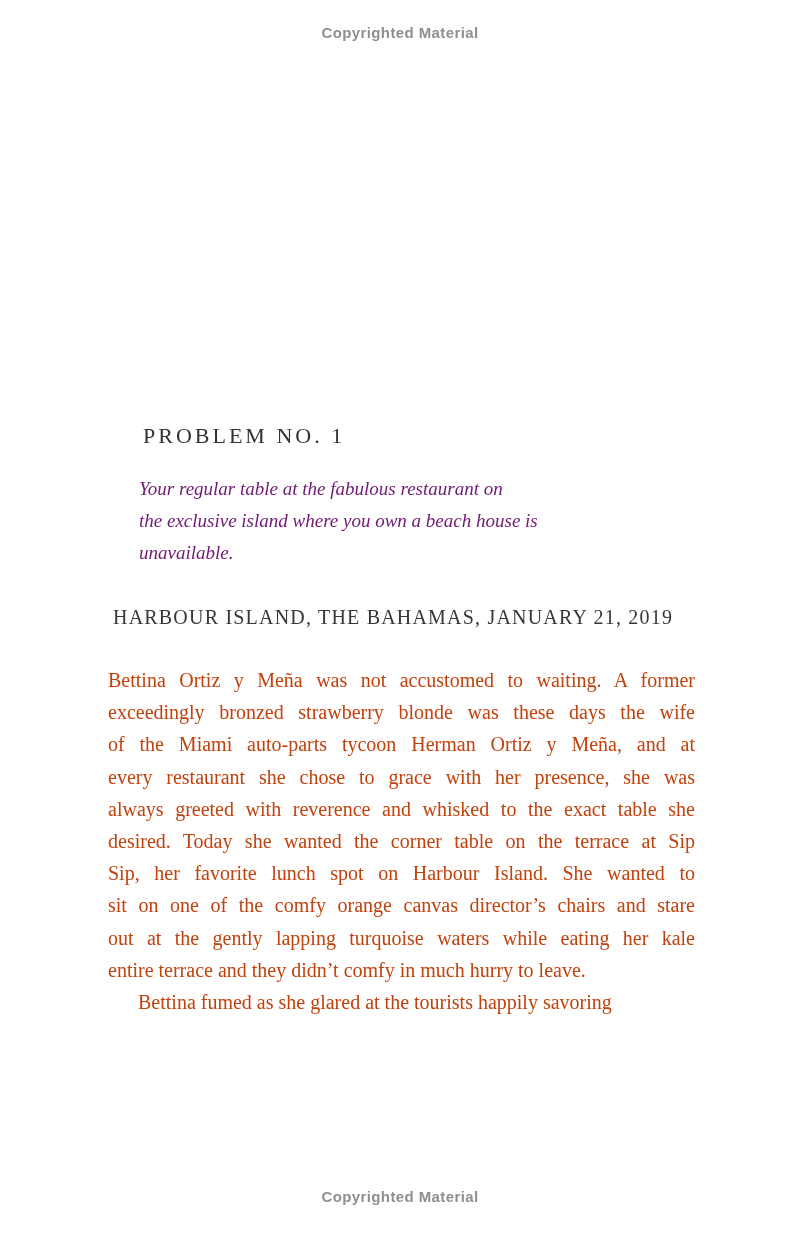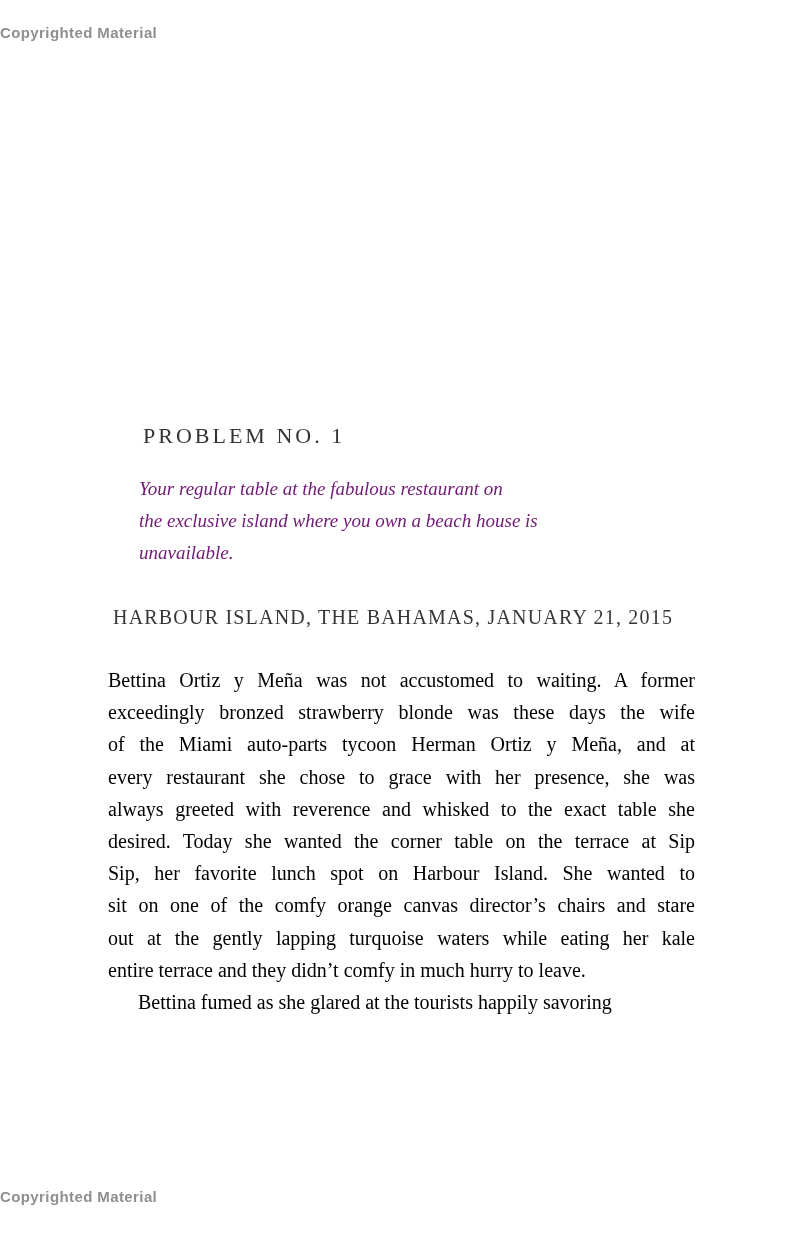--- a/index.html
+++ b/index.html
@@ -9,21 +9,21 @@
     height: 1235px;
     background: #ffffff;
     font-family: "Liberation Serif", serif;
     color: #3a3a3a;
     overflow: hidden;
   }
   .copyright {
     position: absolute;
     left: 0;
     width: 100%;
-    text-align: left;
+    text-align: center;
     font-family: "Liberation Sans", sans-serif;
     font-weight: bold;
     font-size: 15px;
     letter-spacing: 0.4px;
     color: #8f8f8f;
     line-height: 18px;
   }
   .copyright.top { top: 24px; }
   .copyright.bottom { top: 1188px; }
   .heading {
@@ -56,21 +56,21 @@
     white-space: nowrap;
     color: #373737;
   }
   .body-block {
     position: absolute;
     left: 108px;
     top: 664px;
     width: 587px;
     font-size: 20px;
     line-height: 32.2px;
-    color: #000000;
+    color: #c2410c;
   }
   .body-block .ln { width: 100%; }
   .body-block .ln.j {
     text-align: justify;
     text-align-last: justify;
   }
   .body-block .ln.last { text-align: left; }
   .body-block .ln.indent { text-indent: 30px; }
 </style>
 </head>
@@ -81,21 +81,21 @@
   <div class="copyright top">Copyrighted Material</div>
 
   <h1 class="heading">PROBLEM NO. 1</h1>
 
   <div class="epigraph">
     <div class="ep-line">Your regular table at the fabulous restaurant on</div>
     <div class="ep-line">the exclusive island where you own a beach house is</div>
     <div class="ep-line">unavailable.</div>
   </div>
 
-  <div class="dateline">HARBOUR ISLAND, THE BAHAMAS, JANUARY 21, 2015</div>
+  <div class="dateline">HARBOUR ISLAND, THE BAHAMAS, JANUARY 21, 2019</div>
 
   <div class="body-block">
     <div class="ln j">Bettina Ortiz y Meña was not accustomed to waiting. A former</div>
     <div class="ln j">exceedingly bronzed strawberry blonde was these days the wife</div>
     <div class="ln j">of the Miami auto-parts tycoon Herman Ortiz y Meña, and at</div>
     <div class="ln j">every restaurant she chose to grace with her presence, she was</div>
     <div class="ln j">always greeted with reverence and whisked to the exact table she</div>
     <div class="ln j">desired. Today she wanted the corner table on the terrace at Sip</div>
     <div class="ln j">Sip, her favorite lunch spot on Harbour Island. She wanted to</div>
     <div class="ln j">sit on one of the comfy orange canvas director’s chairs and stare</div>

